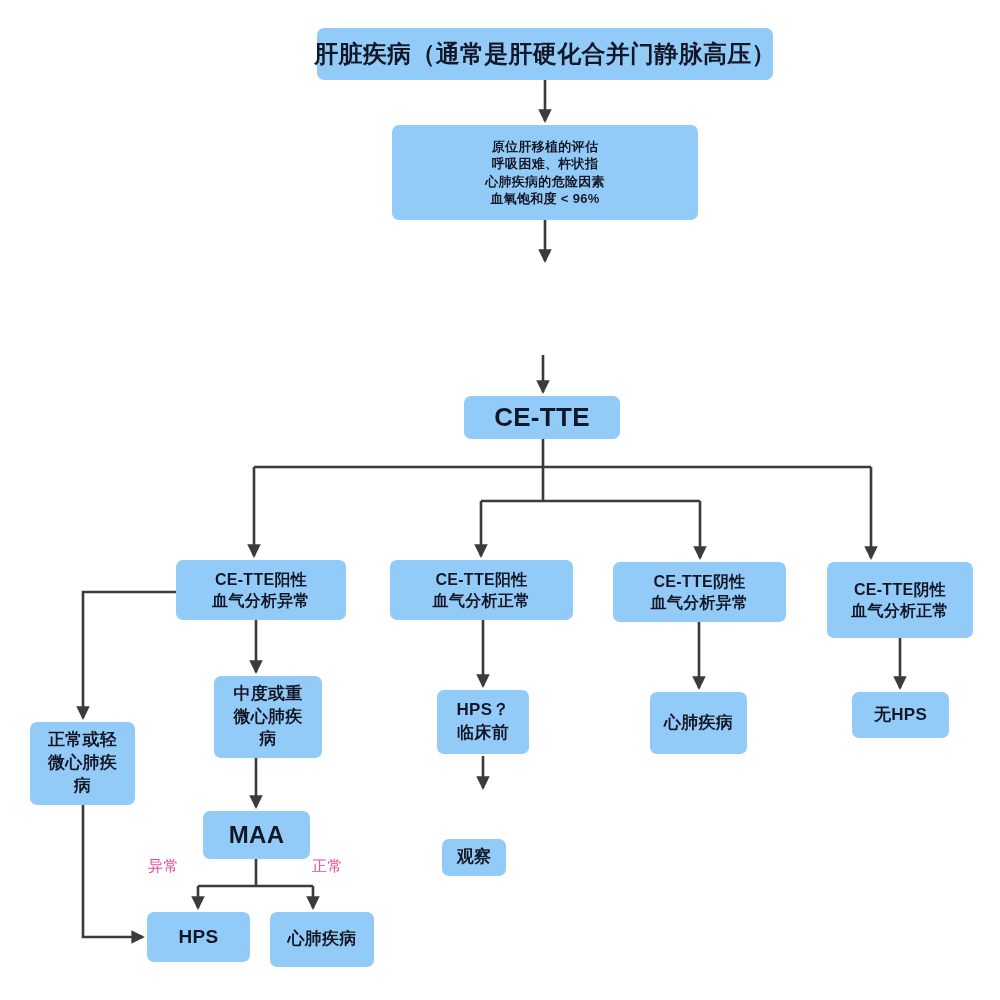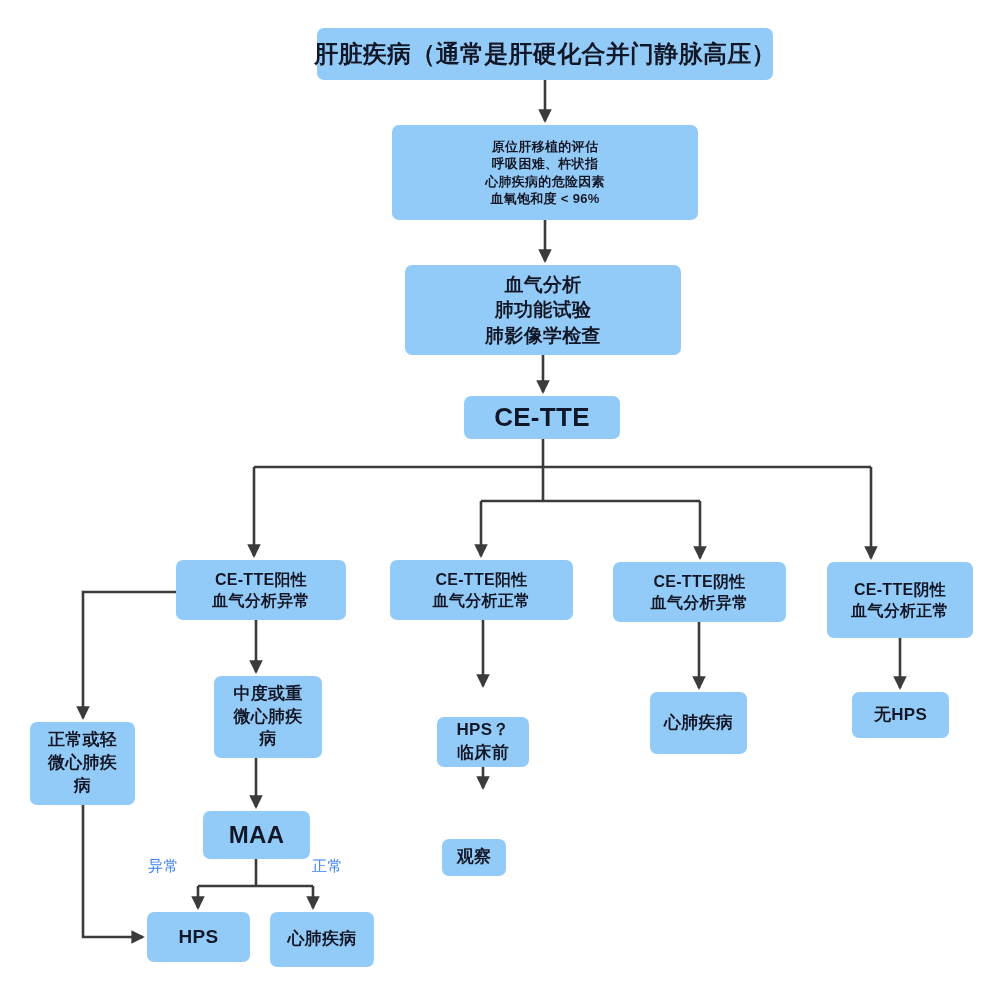--- a/index.html
+++ b/index.html
@@ -40,38 +40,38 @@
     letter-spacing: 0.3px;
     text-shadow: 0 0 1px rgba(255,255,255,0.35);
     padding: 2px 6px;
   }
   .node .line {
     display: block;
     white-space: nowrap;
   }
   .edge-label {
     position: absolute;
-    color: #3b82f6;
+    color: #ec4899;
     font-size: 15px;
     font-weight: normal;
     white-space: nowrap;
     letter-spacing: 0.5px;
   }
   
   #n-liver      { left: 317px; top: 28px;  width: 456px; height: 52px;  font-size: 24px; }
   #n-eval       { left: 392px; top: 125px; width: 306px; height: 95px;  font-size: 13px; }
   #n-tests      { left: 405px; top: 265px; width: 276px; height: 90px;  font-size: 19px; }
   #n-cette      { left: 464px; top: 396px; width: 156px; height: 43px;  font-size: 26px; }
   #n-b1         { left: 176px; top: 560px; width: 170px; height: 60px;  font-size: 16px; }
   #n-b2         { left: 390px; top: 560px; width: 183px; height: 60px;  font-size: 16px; }
   #n-b3         { left: 613px; top: 562px; width: 173px; height: 60px;  font-size: 16px; }
   #n-b4         { left: 827px; top: 562px; width: 146px; height: 76px;  font-size: 16px; }
   #n-mild       { left: 30px;  top: 722px; width: 105px; height: 83px;  font-size: 17px; }
   #n-severe     { left: 214px; top: 676px; width: 108px; height: 82px;  font-size: 17px; }
-  #n-hpsq       { left: 437px; top: 690px; width: 92px;  height: 50px;  font-size: 17px; margin-top: 27px; }
+  #n-hpsq       { left: 437px; top: 690px; width: 92px;  height: 64px;  font-size: 17px; }
   #n-cardio1    { left: 650px; top: 692px; width: 97px;  height: 62px;  font-size: 17px; }
   #n-nohps      { left: 852px; top: 692px; width: 97px;  height: 46px;  font-size: 17px; }
   #n-maa        { left: 203px; top: 811px; width: 107px; height: 48px;  font-size: 24px; }
   #n-observe    { left: 442px; top: 792px; width: 64px;  height: 37px;  font-size: 17px; margin-top: 47px; }
   #n-hps        { left: 147px; top: 912px; width: 103px; height: 50px;  font-size: 19px; text-align: right; }
   #n-cardio2    { left: 270px; top: 912px; width: 104px; height: 55px;  font-size: 17px; }
   #lbl-abnormal { left: 148px; top: 857px; }
   #lbl-normal   { left: 312px; top: 857px; }
 </style>
 </head>
@@ -133,27 +133,20 @@
 
   <div class="node" id="n-eval">
     <div>
       <span class="line">原位肝移植的评估</span>
       <span class="line">呼吸困难、杵状指</span>
       <span class="line">心肺疾病的危险因素</span>
       <span class="line">血氧饱和度 &lt; 96%</span>
     </div>
   </div>
 
-  <div class="node" id="n-tests">
-    <div>
-      <span class="line">血气分析</span>
-      <span class="line">肺功能试验</span>
-      <span class="line">肺影像学检查</span>
-    </div>
-  </div>
 
   <div class="node" id="n-cette">
     <span class="line">CE-TTE</span>
   </div>
 
   <div class="node" id="n-b1">
     <div>
       <span class="line">CE-TTE阳性</span>
       <span class="line">血气分析异常</span>
     </div>

